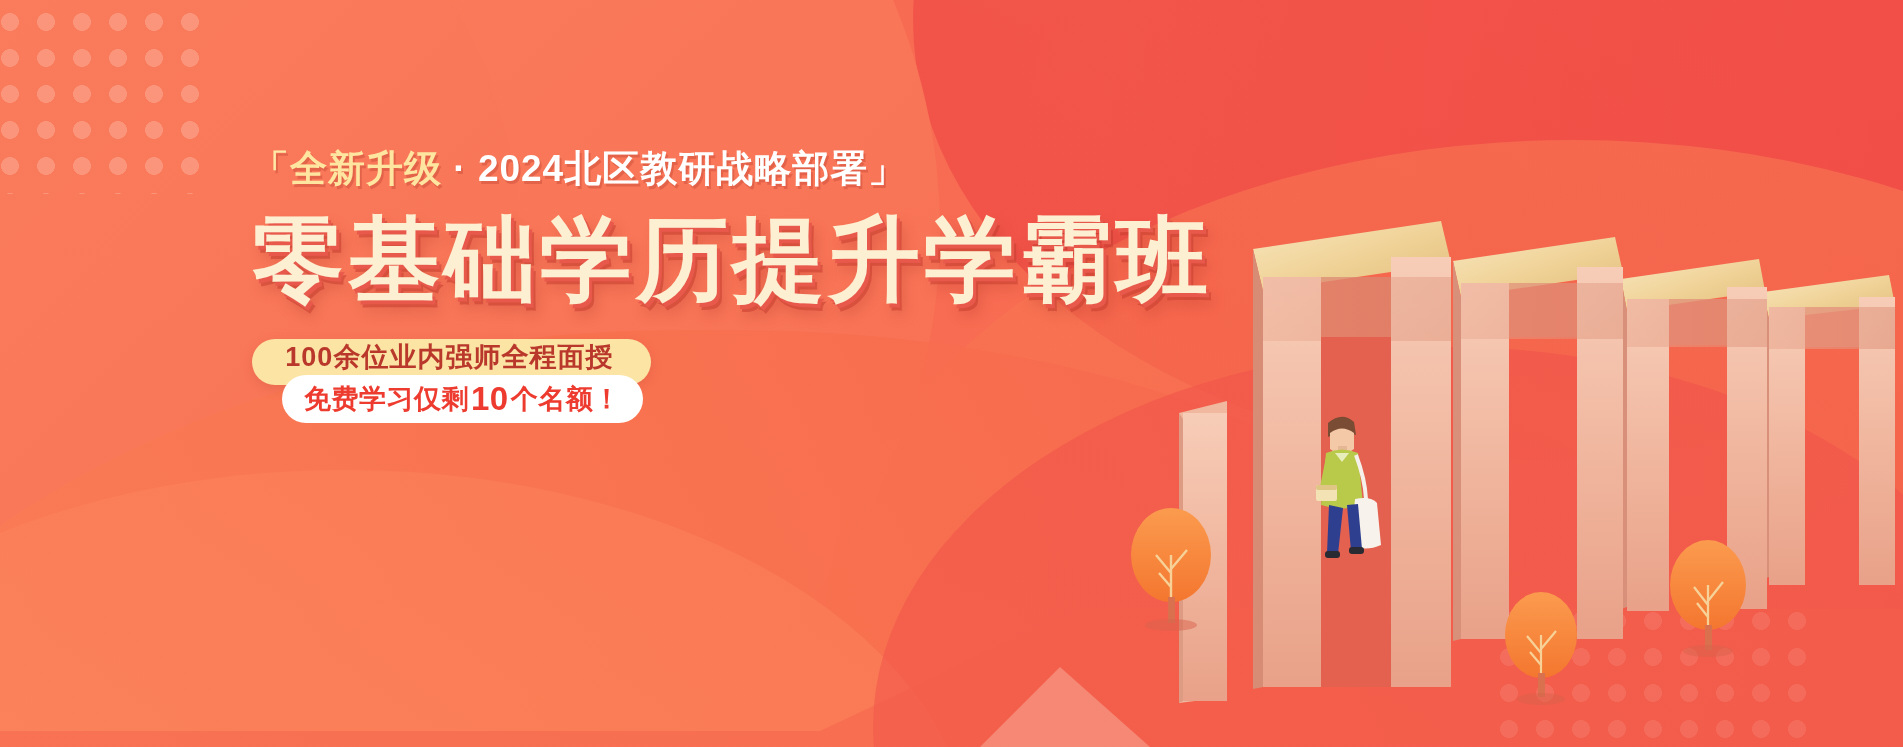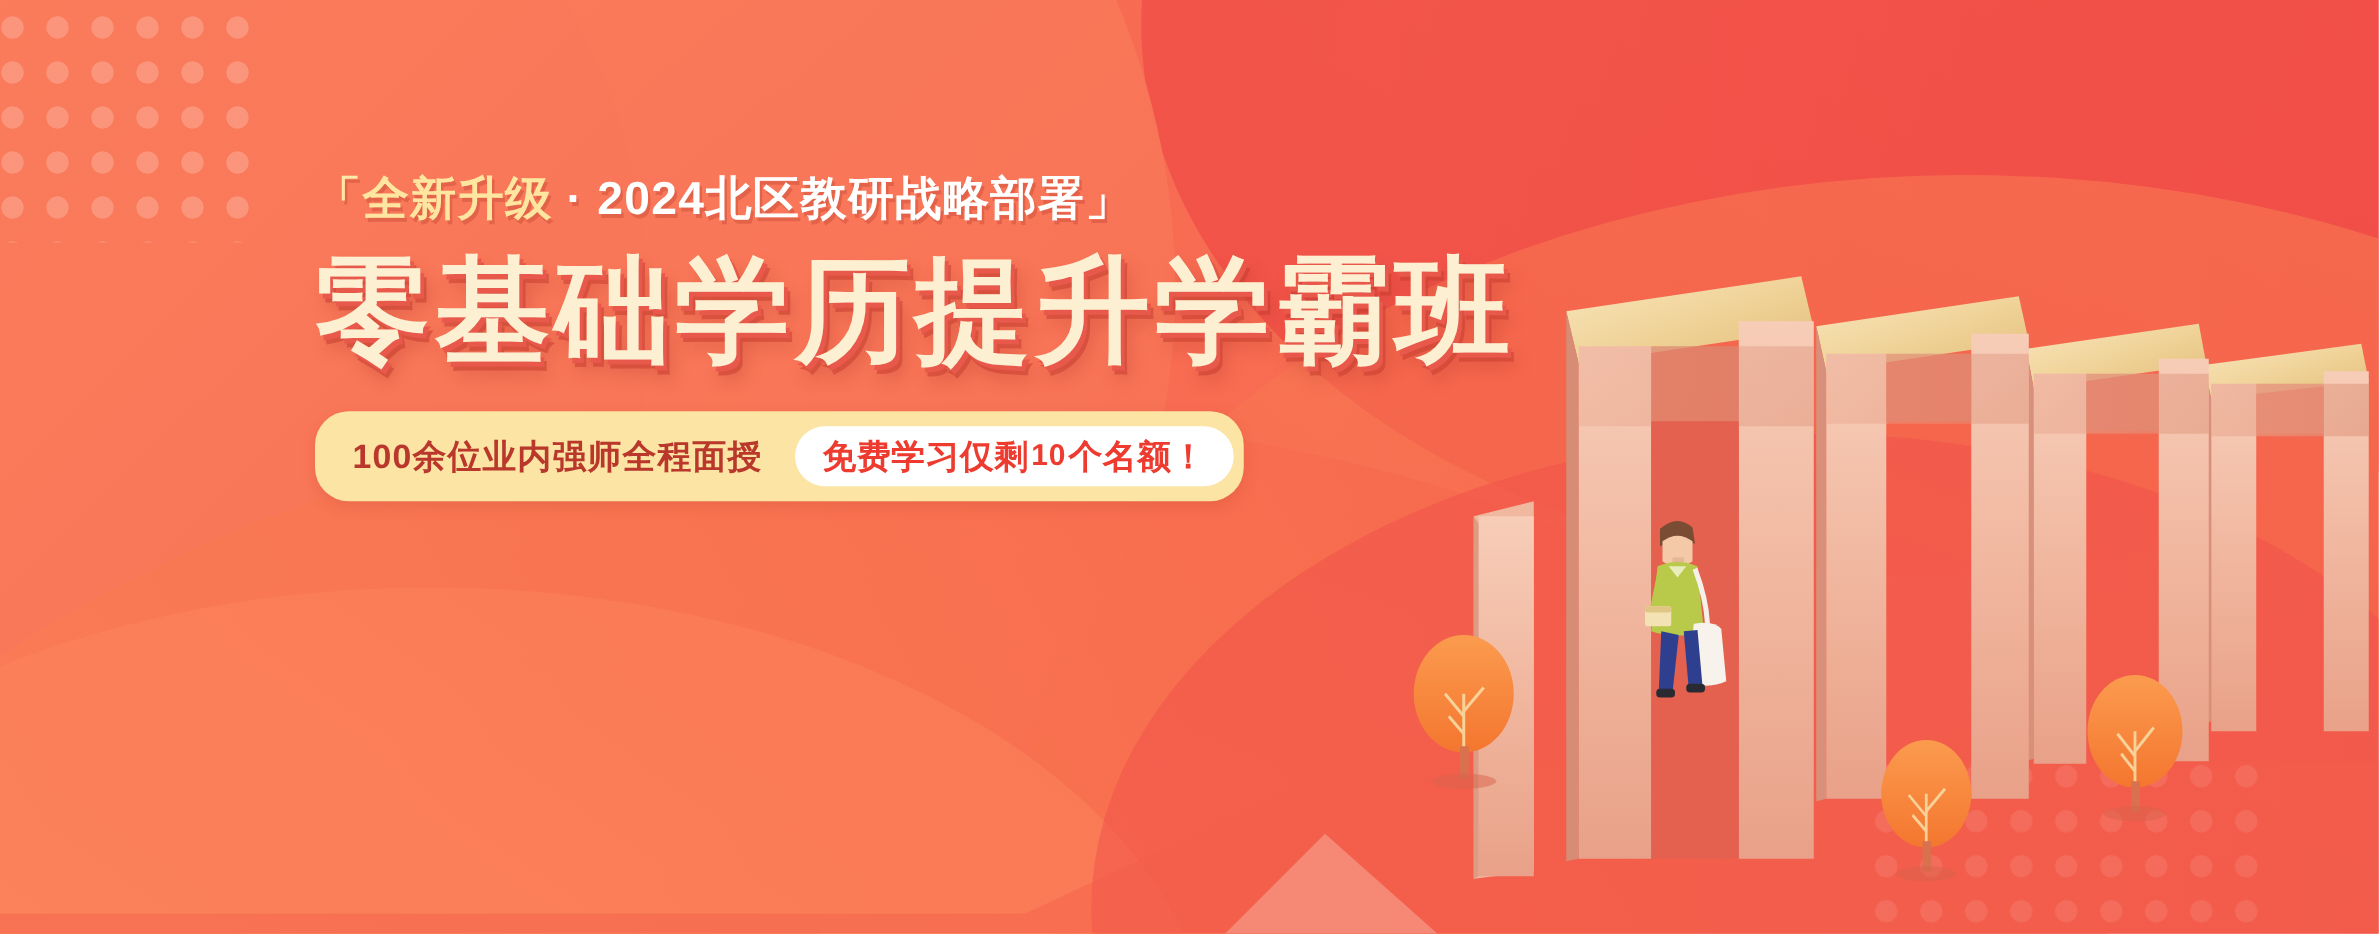--- a/index.html
+++ b/index.html
@@ -72,21 +72,21 @@
 
   
   .ground{
     position:absolute;left:0;bottom:0;width:100%;height:230px;
     pointer-events:none;
   }
 
   
   .copy{
     position:absolute;
-    left:252px;top:140px;
+    left:252px;top:150px;
     z-index:40;
   }
 
   .subtitle{
     font-size:37px;
     font-weight:700;
     letter-spacing:1px;
     line-height:1;
     white-space:nowrap;
     margin:0 0 26px 0;
@@ -107,26 +107,27 @@
     text-shadow:
        3px 4px 0 #e8594c,
        5px 7px 0 rgba(198,62,48,.55),
        7px 11px 14px rgba(160,40,32,.28);
   }
 
   .pillrow{
     position:relative;
     display:inline-flex;
     align-items:center;
-    height:72px;
+    height:46px;
     background:#fbe4a4;
     border-radius:27px;
     padding:0 8px 0 30px;
     box-shadow:0 4px 12px rgba(170,50,38,.18);
     white-space:nowrap;
+    flex-direction:column;
   }
   .pill-left{
     font-size:27px;
     font-weight:700;
     color:#b9372b;
     letter-spacing:1px;
     padding-right:26px;
   }
   .pill-right{
     display:inline-flex;
@@ -134,21 +135,21 @@
     height:48px;
     background:#ffffff;
     border-radius:24px;
     padding:0 22px;
     color:#ee3b2f;
     font-weight:800;
     letter-spacing:.5px;
     line-height:48px;
   }
   .pill-right .t{font-size:27px;}
-  .pill-right .num{font-size:24px;font-weight:900;padding:0 2px;}
+  .pill-right .num{font-size:33px;font-weight:900;padding:0 2px;}
 
   
   .art{
     position:absolute;
     right:0;bottom:0;
     width:780px;height:560px;
     z-index:20;
     pointer-events:none;
   }
   .art svg{display:block;width:100%;height:100%;}

